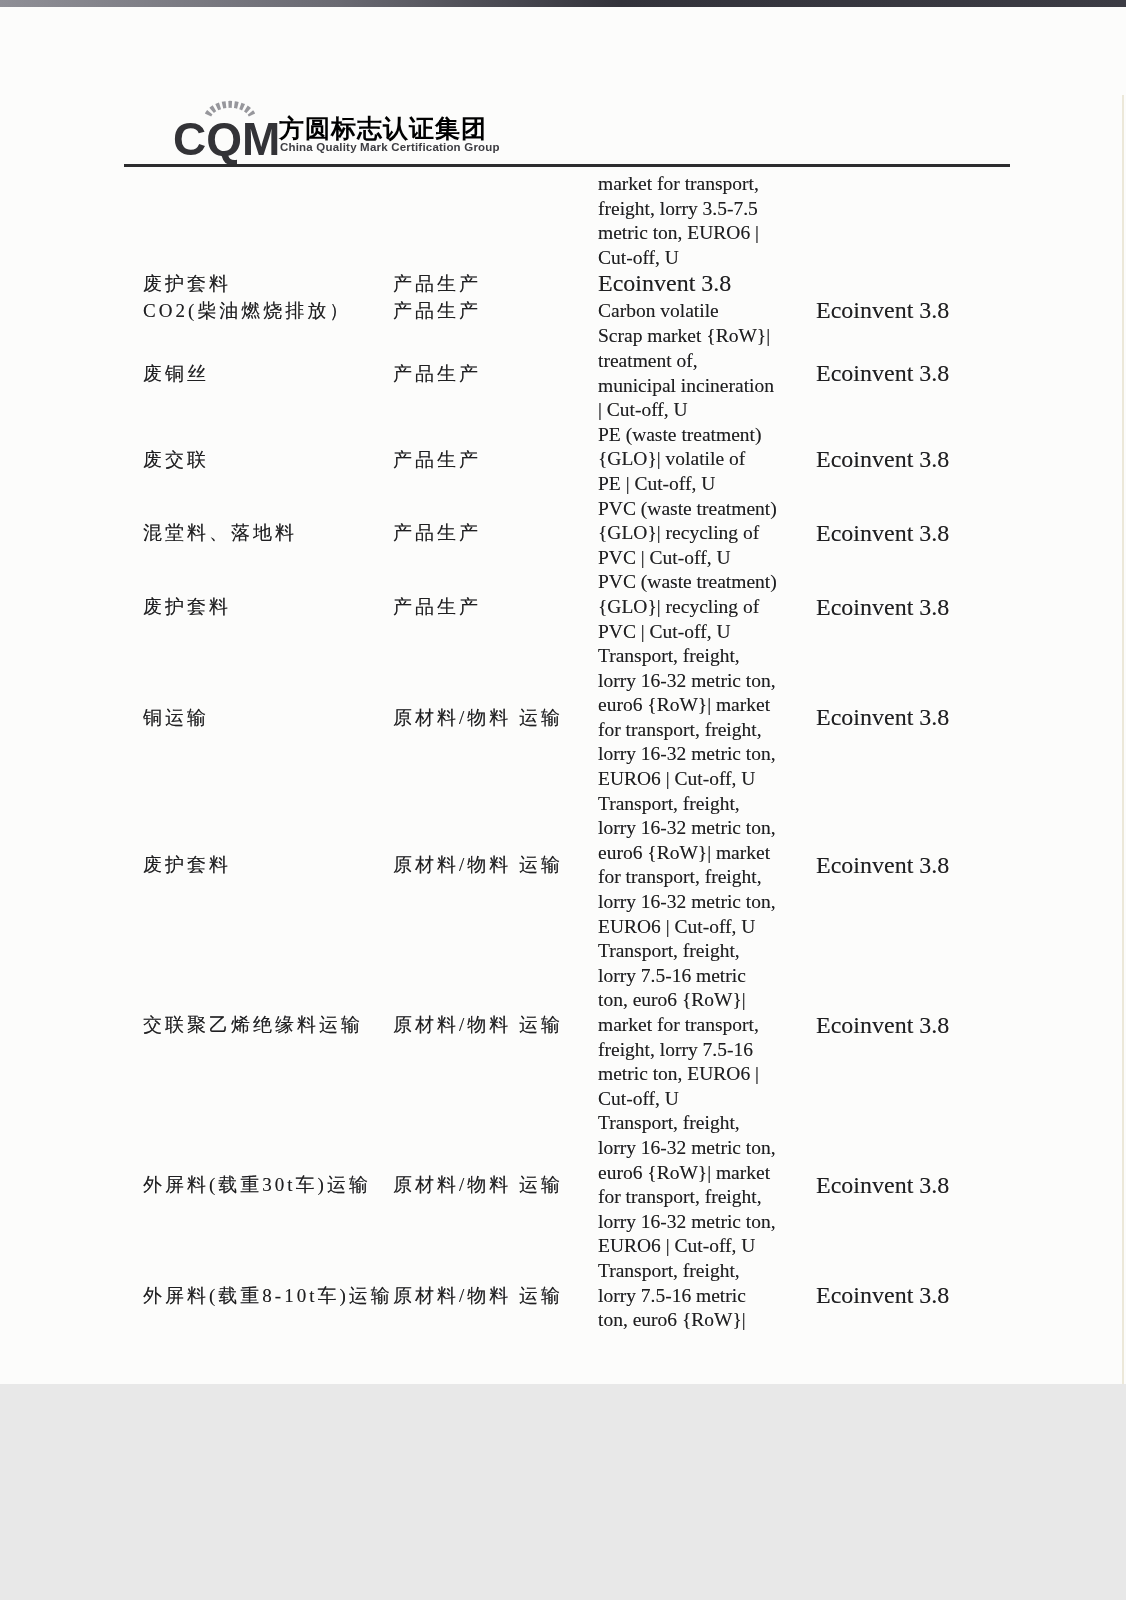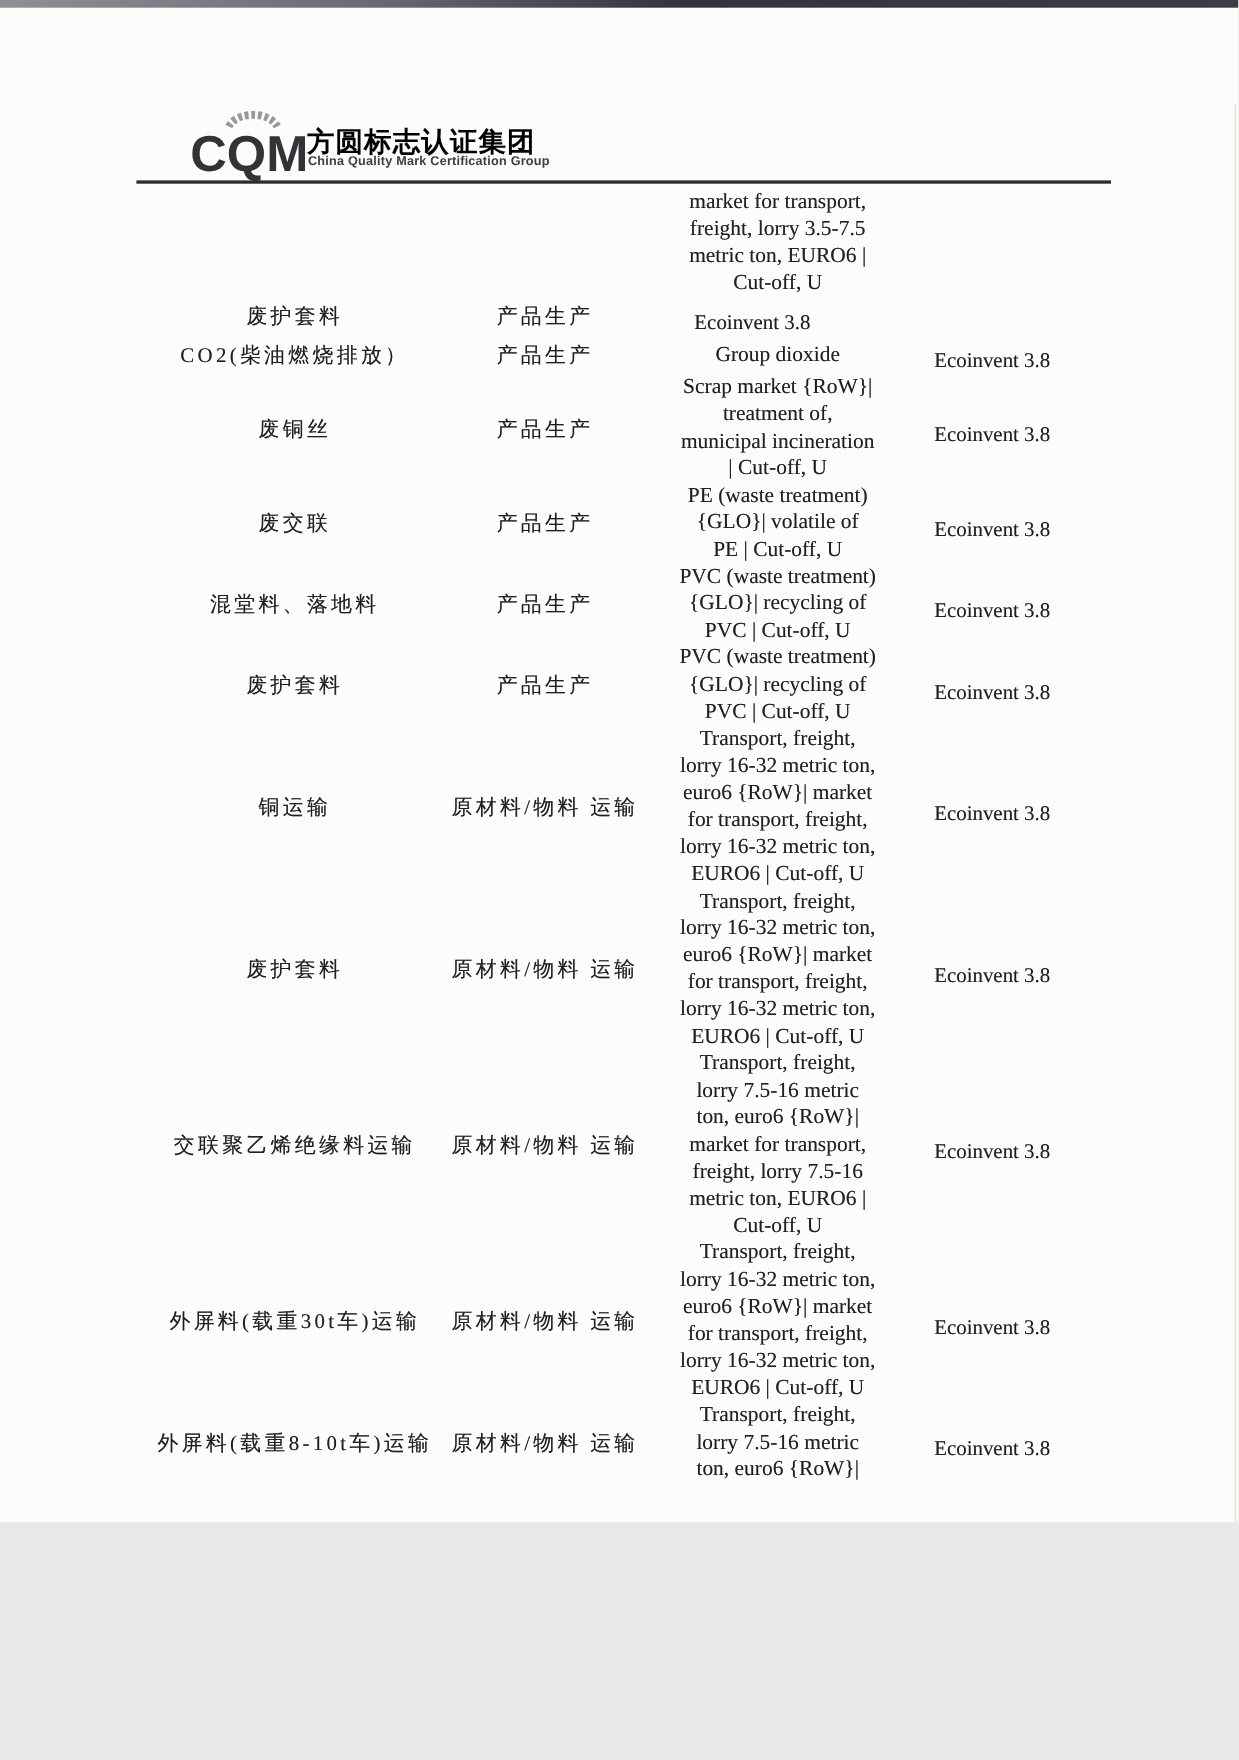--- a/index.html
+++ b/index.html
@@ -46,28 +46,28 @@
   .header-rule{
     position:absolute;left:124px;top:164px;width:886px;height:3px;
     background:#2c2c2e;
   }
   
   .lca-table{
     position:absolute;left:143px;top:172px;width:845px;
     display:flex;flex-direction:column;
   }
   .t-row{display:flex;align-items:center;}
-  .cell{box-sizing:border-box;text-align:center;}
+  .cell{box-sizing:border-box;text-align:left;}
   .cell-name{width:250px;font-size:19px;letter-spacing:3px;}
   .cell-stage{width:205px;font-size:19px;letter-spacing:3px;}
   .cell-desc{
     width:218px;font-size:19.5px;line-height:24.6px;
     white-space:pre-line;
   }
-  .cell-src{width:172px;font-size:19px;margin-top:13px;}
+  .cell-src{width:172px;font-size:24px;}
   .t-row,.cell{text-shadow:0 0 0.5px rgba(20,20,20,0.45);}
   
   .page-number{
     position:absolute;left:0;top:1442px;width:1126px;
     text-align:center;font-size:17px;color:#2a2a2c;
     font-family:"Liberation Sans","DejaVu Sans",sans-serif;
   }
 </style>
 </head>
 <body>
@@ -104,21 +104,21 @@
 
     <div class="t-row">
       <div class="cell cell-name">废护套料</div>
       <div class="cell cell-stage">产品生产</div>
       <div class="cell cell-src">Ecoinvent 3.8</div>
     </div>
 
     <div class="t-row">
       <div class="cell cell-name">CO2(柴油燃烧排放）</div>
       <div class="cell cell-stage">产品生产</div>
-      <div class="cell cell-desc">Group dioxide</div>
+      <div class="cell cell-desc">Carbon volatile</div>
       <div class="cell cell-src">Ecoinvent 3.8</div>
     </div>
 
     <div class="t-row">
       <div class="cell cell-name">废铜丝</div>
       <div class="cell cell-stage">产品生产</div>
       <div class="cell cell-desc">Scrap market {RoW}|
 treatment of,
 municipal incineration
 | Cut-off, U</div>

